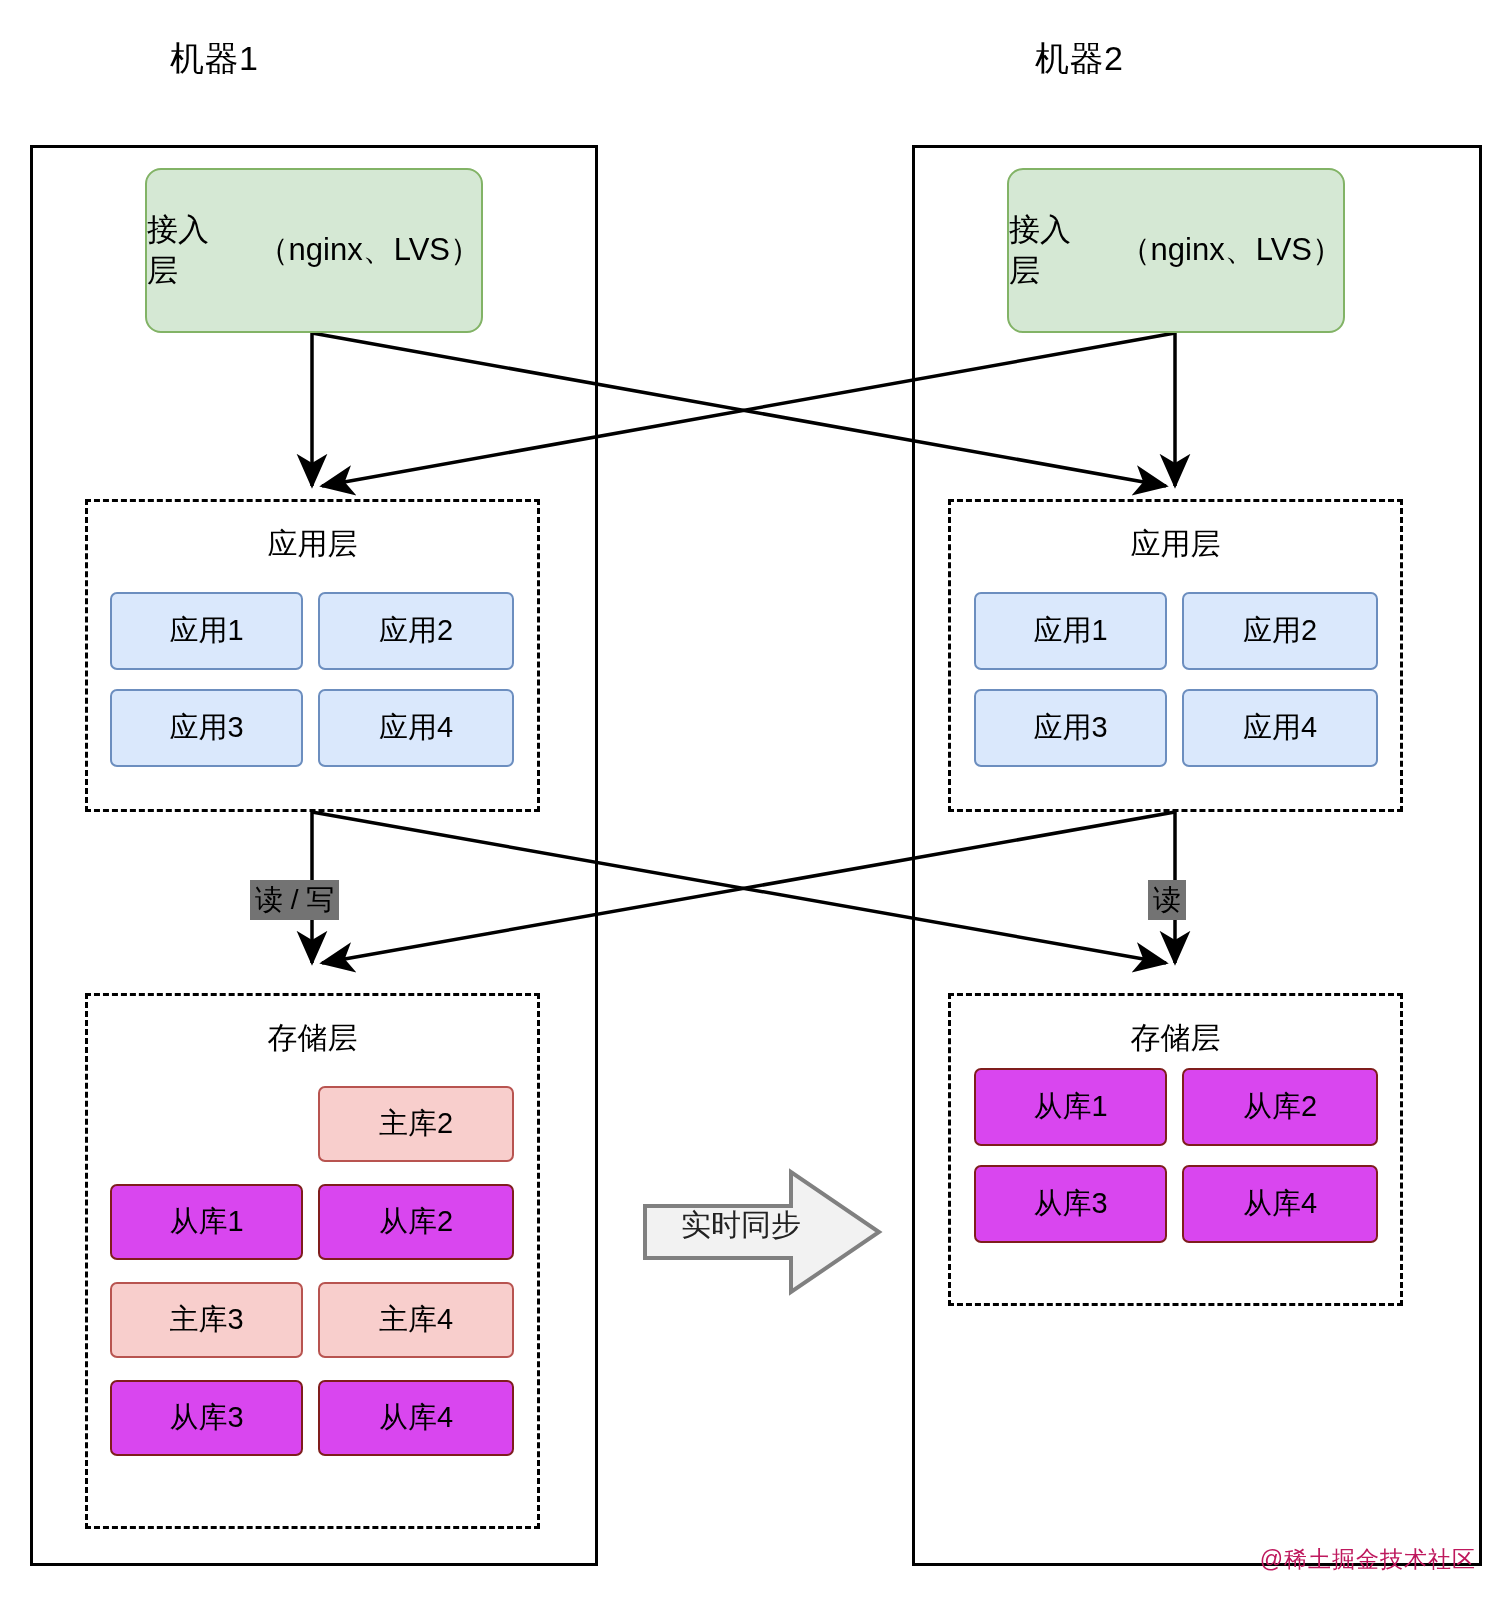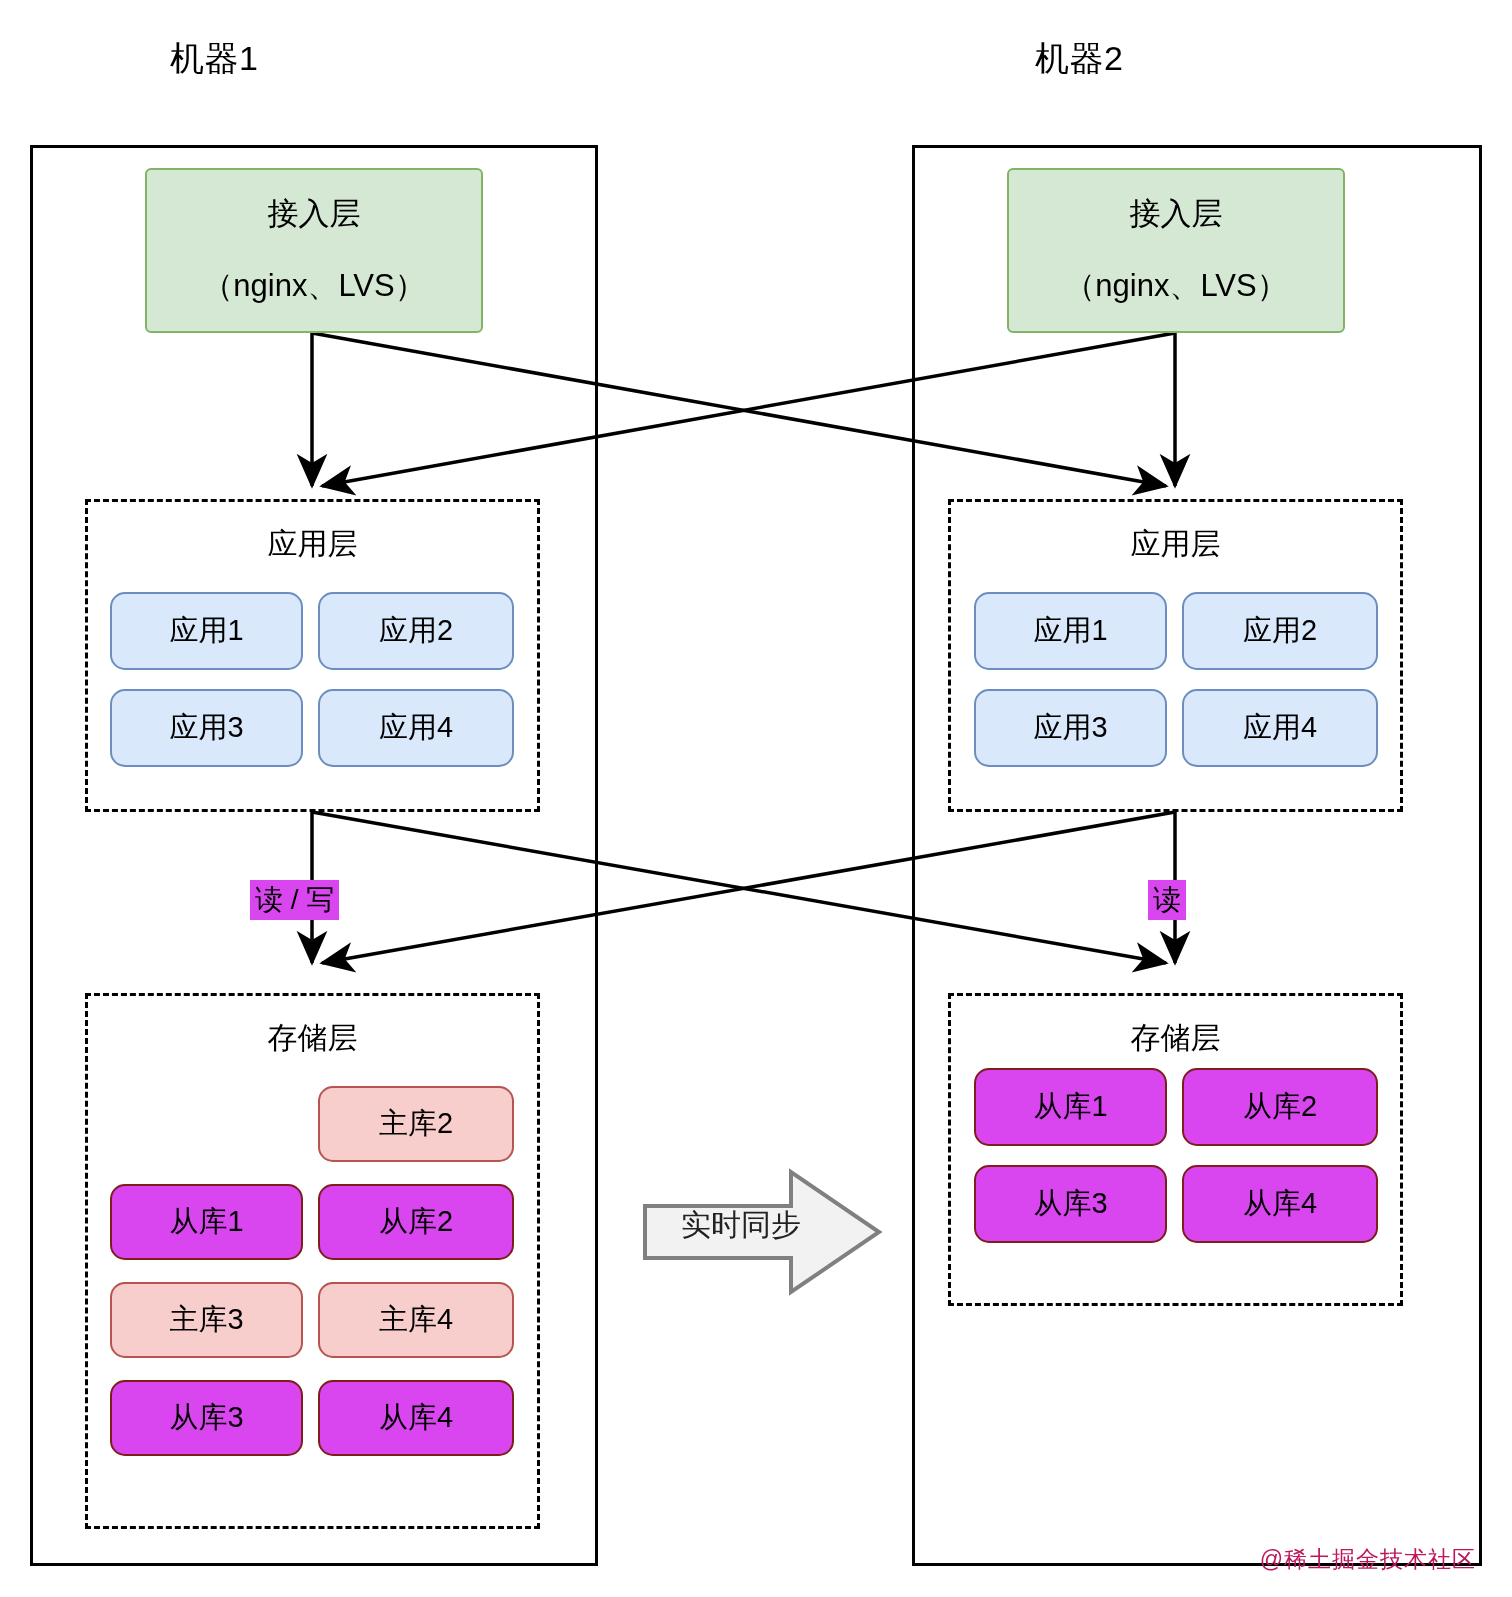--- a/index.html
+++ b/index.html
@@ -35,24 +35,24 @@
     border: 3px solid #000000;
     background: transparent;
     box-sizing: border-box;
   }
 
   
   .access-box {
     position: absolute;
     background: #d5e8d4;
     border: 2px solid #82b366;
-    border-radius: 6px;
+    border-radius: 16px;
     box-sizing: border-box;
     display: flex;
-    flex-direction: column;
+    flex-direction: row;
     align-items: center;
     justify-content: center;
     font-size: 31px;
     line-height: 1.32;
     color: #000;
     gap: 31px;
   }
   .access-box .l2 { white-space: nowrap; }
 
   
@@ -68,21 +68,21 @@
     text-align: center;
     font-size: 30px;
     color: #000;
     white-space: nowrap;
   }
 
   
   .node {
     position: absolute;
     box-sizing: border-box;
-    border-radius: 15px;
+    border-radius: 7px;
     display: flex;
     align-items: center;
     justify-content: center;
     font-size: 29px;
     color: #000;
     white-space: nowrap;
   }
   .node.app    { background: #dae8fc; border: 2px solid #6c8ebf; }
   .node.master { background: #f8cecc; border: 2px solid #b85450; }
   .node.slave  { background: #d946ef; border: 2px solid #7f1d1d; }
@@ -96,21 +96,21 @@
     height: 1597px;
     pointer-events: none;
   }
 
   
   .edge-label {
     position: absolute;
     font-size: 28px;
     color: #000;
     white-space: nowrap;
-    background: #d946ef;
+    background: #737373;
     padding: 1px 5px;
   }
 
   
   #sync-arrow-wrap {
     position: absolute;
     left: 643px;
     top: 1168px;
     width: 240px;
     height: 128px;

